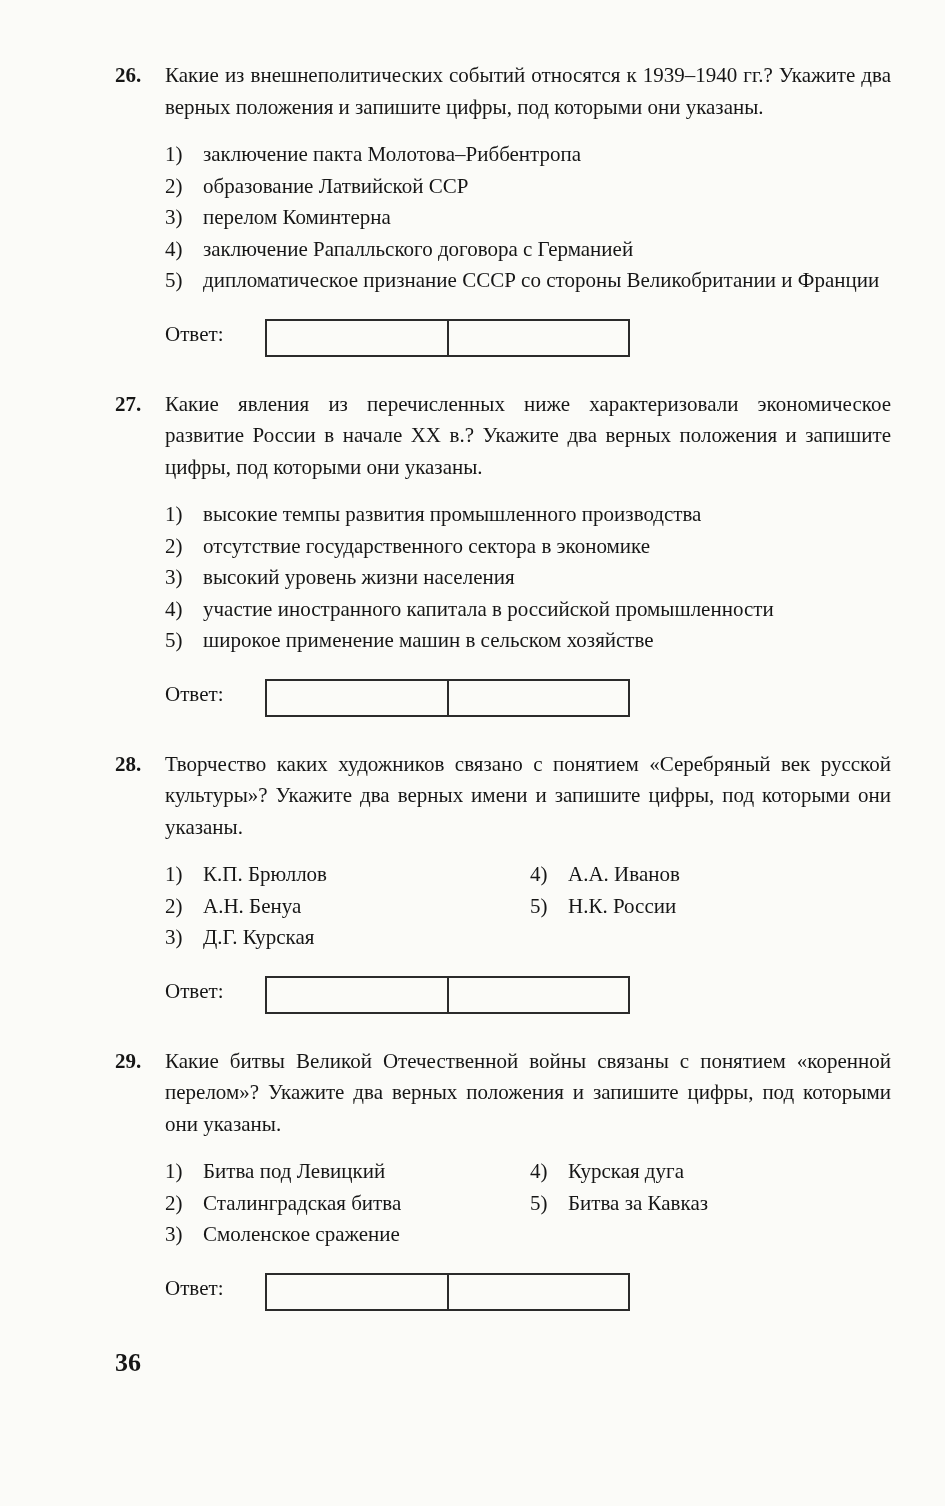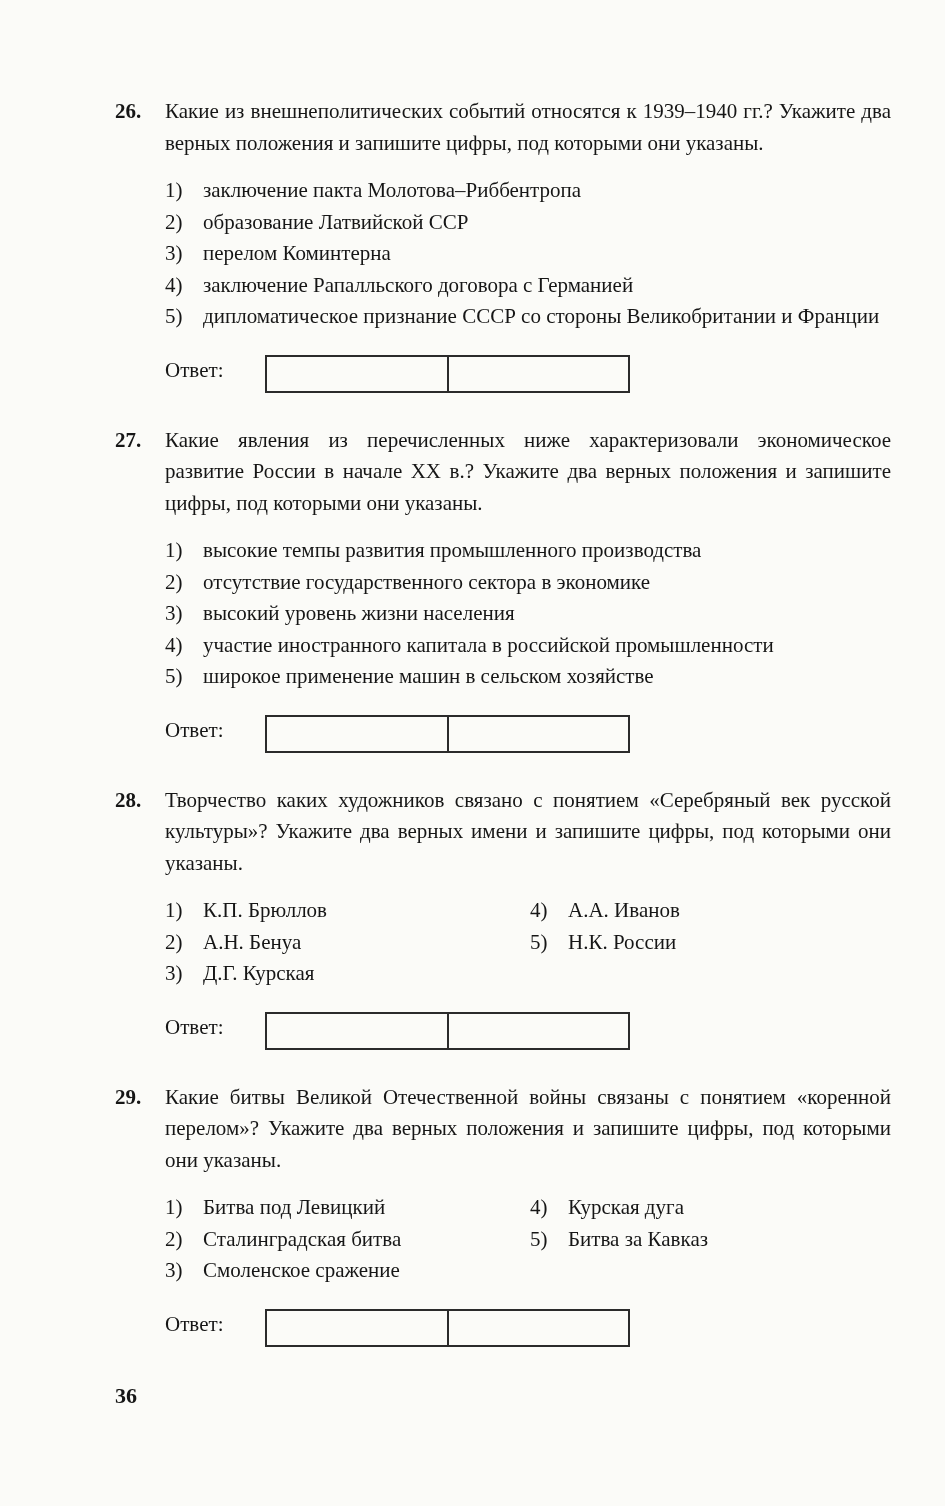--- a/index.html
+++ b/index.html
@@ -11,21 +11,21 @@
   body {
     background: #fbfbf8;
     color: #161616;
     font-family: "Liberation Serif", "DejaVu Serif", serif;
     font-size: 21px;
     line-height: 1.5;
   }
   .page {
     width: 926px;
     height: 1506px;
-    padding: 96px 35px 0 115px;
+    padding: 60px 35px 0 115px;
     position: relative;
   }
   .question { margin-bottom: 32px; }
   .q-head { display: flex; }
   .q-num {
     width: 50px;
     flex: 0 0 50px;
     font-weight: bold;
   }
   .q-text {
@@ -55,21 +55,21 @@
     width: 365px;
     height: 38px;
     border: 2px solid #2b2b2b;
     display: flex;
     background: #fbfbf8;
   }
   .answer-cell { flex: 1; }
   .answer-cell:first-child { border-right: 2px solid #2b2b2b; }
   .page-number {
     font-weight: bold;
-    font-size: 22px;
+    font-size: 26px;
     margin-top: 6px;
   }
 </style>
 </head>
 <body>
 
 <div class="page">
 
   <section class="question">
     <div class="q-head">

